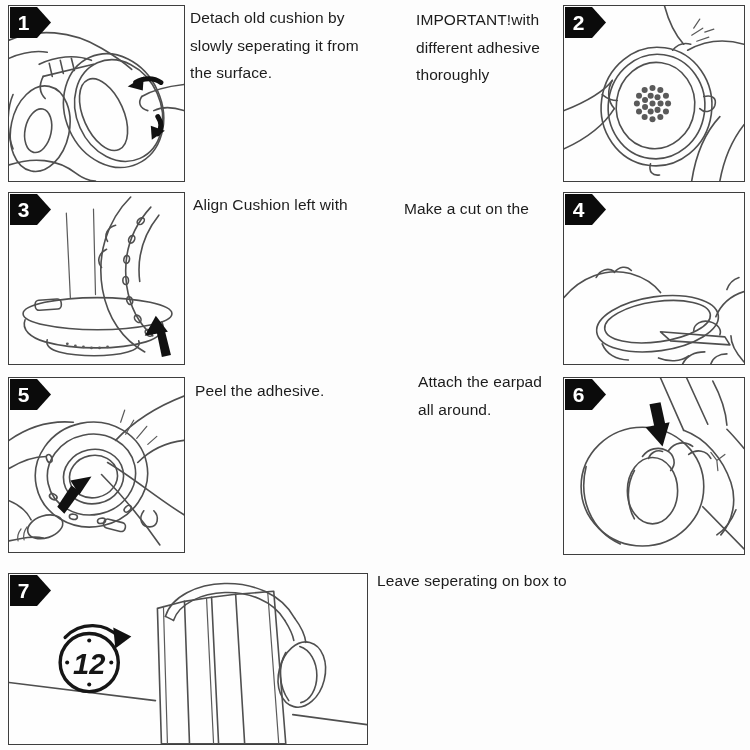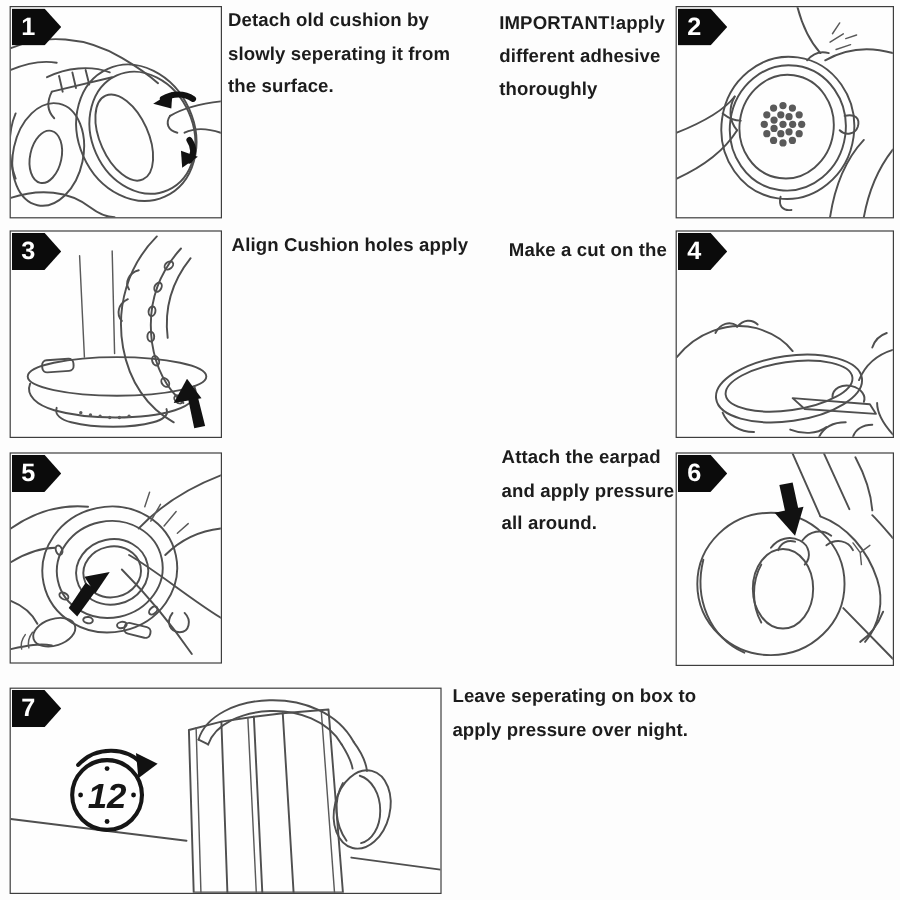--- a/index.html
+++ b/index.html
@@ -11,21 +11,21 @@
     position:absolute;background:#fefefe;border:1.5px solid #3e3e3e;box-sizing:border-box;
   }
   .badge{
     position:absolute;top:1px;left:1px;width:41px;height:31px;background:#0b0b0b;
     clip-path:polygon(0 0,66% 0,100% 50%,66% 100%,0 100%);
     display:flex;align-items:center;justify-content:center;box-sizing:border-box;
     padding-right:14px;z-index:3;
   }
   .badge span{color:#ffffff;font-size:21px;font-weight:700;line-height:1;}
   .caption{
-    position:absolute;color:#1c1c1c;font-size:15.5px;font-weight:700;line-height:27.5px;
+    position:absolute;color:#1c1c1c;font-size:15.5px;font-weight:400;line-height:27.5px;
     letter-spacing:0.1px;
   }
   .caption div{white-space:nowrap;}
   svg.illu{position:absolute;inset:0;width:100%;height:100%;}
   .ln{fill:none;stroke:#4f4f4f;stroke-width:1.6;stroke-linecap:round;stroke-linejoin:round;}
   .thin{fill:none;stroke:#5a5a5a;stroke-width:1.2;stroke-linecap:round;}
   .blk{fill:#111111;stroke:none;}
   .thk{fill:none;stroke:#111111;stroke-width:5;stroke-linecap:round;}
   .clockline{fill:none;stroke:#161616;stroke-width:3.4;stroke-linecap:round;}
   .clocktext{fill:#161616;font-size:29px;font-weight:700;font-style:italic;
@@ -72,21 +72,21 @@
       </g>
     </svg>
   </section>
   <div class="caption" style="left:190px;top:4px">
     <div>Detach old cushion by</div>
     <div>slowly seperating it from</div>
     <div>the surface.</div>
   </div>
 
   <div class="caption" style="left:416px;top:6px">
-    <div>IMPORTANT!apply</div>
+    <div>IMPORTANT!with</div>
     <div>different adhesive</div>
     <div>thoroughly</div>
   </div>
   <section class="panel" style="left:563px;top:5px;width:182px;height:177px">
     <div class="badge">
       <span>2</span>
     </div>
     <svg class="illu" viewBox="0 0 179 174">
       <ellipse class="ln" cx="92" cy="100" rx="55" ry="59" transform="rotate(8 92 100)"></ellipse>
       <ellipse class="ln" cx="92" cy="100" rx="48" ry="52" transform="rotate(8 92 100)"></ellipse>
@@ -164,24 +164,24 @@
         <ellipse class="ln" cx="128" cy="125" rx="4" ry="2.8" transform="rotate(-126 128 125)"></ellipse>
         <ellipse class="ln" cx="139" cy="139" rx="4" ry="2.8" transform="rotate(-140 139 139)"></ellipse>
       </g>
       <g>
         <polygon class="blk" points="146,122 135,142 158,138"></polygon>
         <polygon class="blk" points="147,139 155,137 161,161 152,163"></polygon>
       </g>
     </svg>
   </section>
   <div class="caption" style="left:193px;top:191px">
-    <div>Align Cushion holes apply</div>
-  </div>
-
-  <div class="caption" style="left:424px;top:195px">
+    <div>Align Cushion left with</div>
+  </div>
+
+  <div class="caption" style="left:404px;top:195px">
     <div>Make a cut on the</div>
   </div>
   <section class="panel" style="left:563px;top:192px;width:182px;height:173px">
     <div class="badge">
       <span>4</span>
     </div>
     <svg class="illu" viewBox="0 0 179 170">
       <path class="ln" d="M0,104 C16,84 42,74 66,80 C80,84 90,91 96,99"></path>
       <path class="ln" d="M32,84 c4,-8 12,-10 18,-6"></path>
       <path class="ln" d="M50,79 c5,-6 12,-7 17,-2"></path>
@@ -239,24 +239,26 @@
         <path class="ln" d="M98,84 C122,98 148,120 174,136"></path>
         <path class="ln" d="M92,96 C112,116 132,140 150,166"></path>
         <path class="ln" d="M134,132 c-6,8 -2,16 6,16 c8,0 10,-10 4,-16"></path>
       </g>
       <g>
         <polygon class="blk" points="82,98 61,102 70,116"></polygon>
         <polygon class="blk" points="48,128 55,135 71,113 62,107"></polygon>
       </g>
     </svg>
   </section>
+  <div class="caption" style="left:195px;top:377px">
+    <div>Peel the adhesive.</div>
+  </div>
 
   <div class="caption" style="left:418px;top:368px">
     <div>Attach the earpad</div>
-    <div>and apply pressure</div>
     <div>all around.</div>
   </div>
   <section class="panel" style="left:563px;top:377px;width:182px;height:178px">
     <div class="badge">
       <span>6</span>
     </div>
     <svg class="illu" viewBox="0 0 179 175">
       <g>
         <ellipse class="ln" cx="78" cy="108" rx="61" ry="59"></ellipse>
         <path class="ln" d="M22,88 C14,120 27,152 56,165"></path>
@@ -317,16 +319,15 @@
         <path class="ln" d="M285,44 C291,52 295,60 296,68"></path>
         <path class="ln" d="M275,46 C280,54 283,60 284,66"></path>
         <ellipse class="ln" cx="292" cy="100" rx="23" ry="33" transform="rotate(14 292 100)"></ellipse>
         <path class="ln" d="M276,78 C268,92 269,112 279,126"></path>
         <path class="ln" d="M290,72 C300,75 307,87 307,101 C307,115 300,126 291,128"></path>
       </g>
     </svg>
   </section>
   <div class="caption" style="left:377px;top:567px">
     <div>Leave seperating on box to</div>
-    <div>apply pressure over night.</div>
   </div>
 
 </div>
 
 </body></html>

